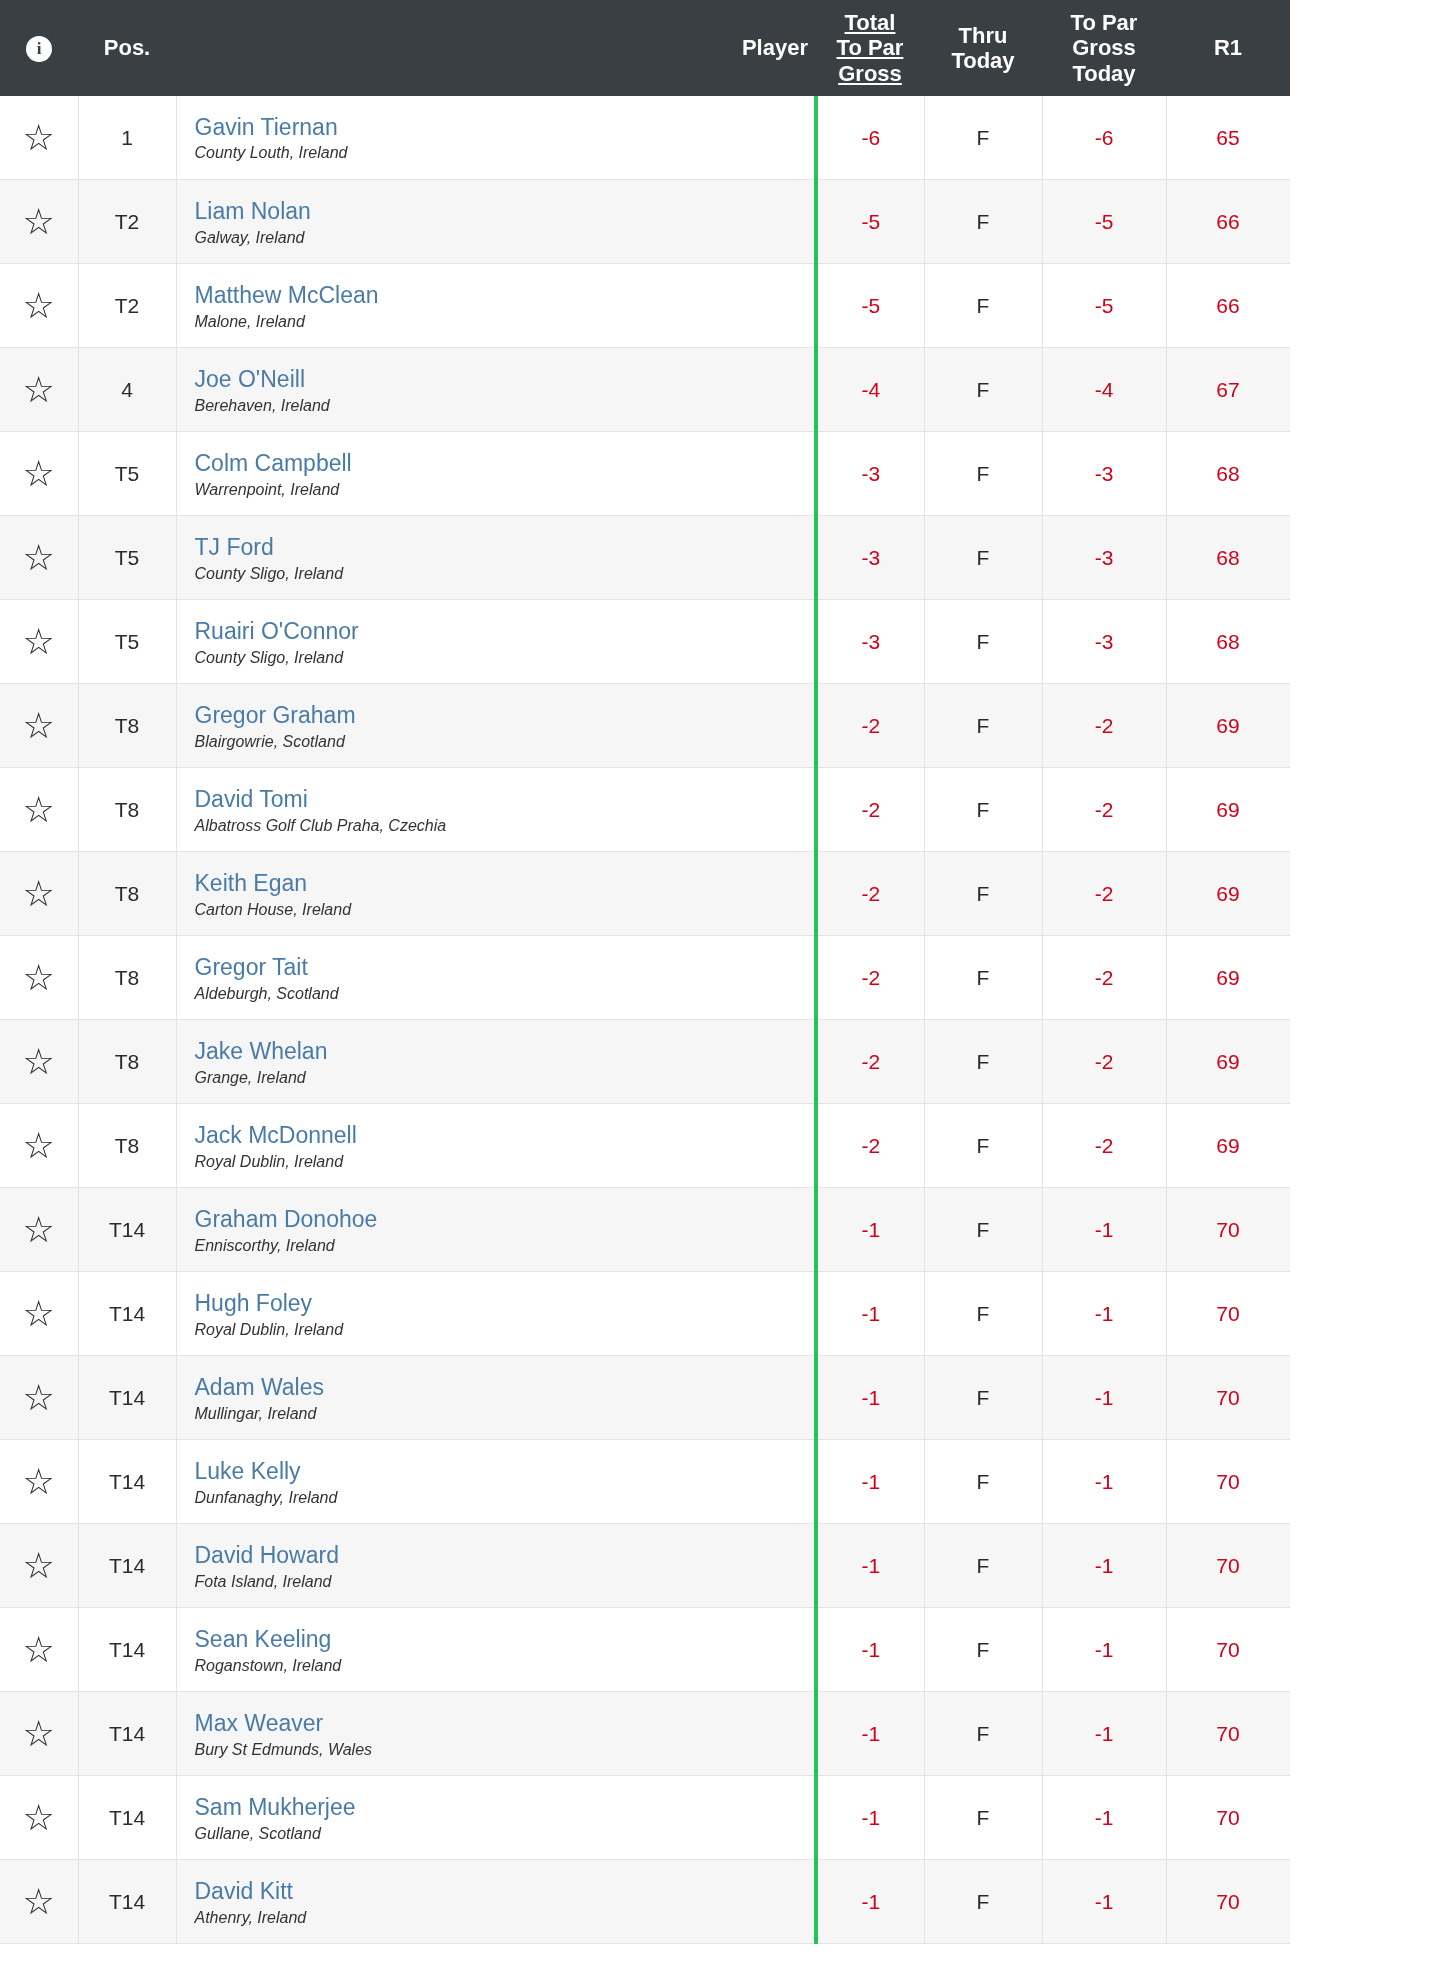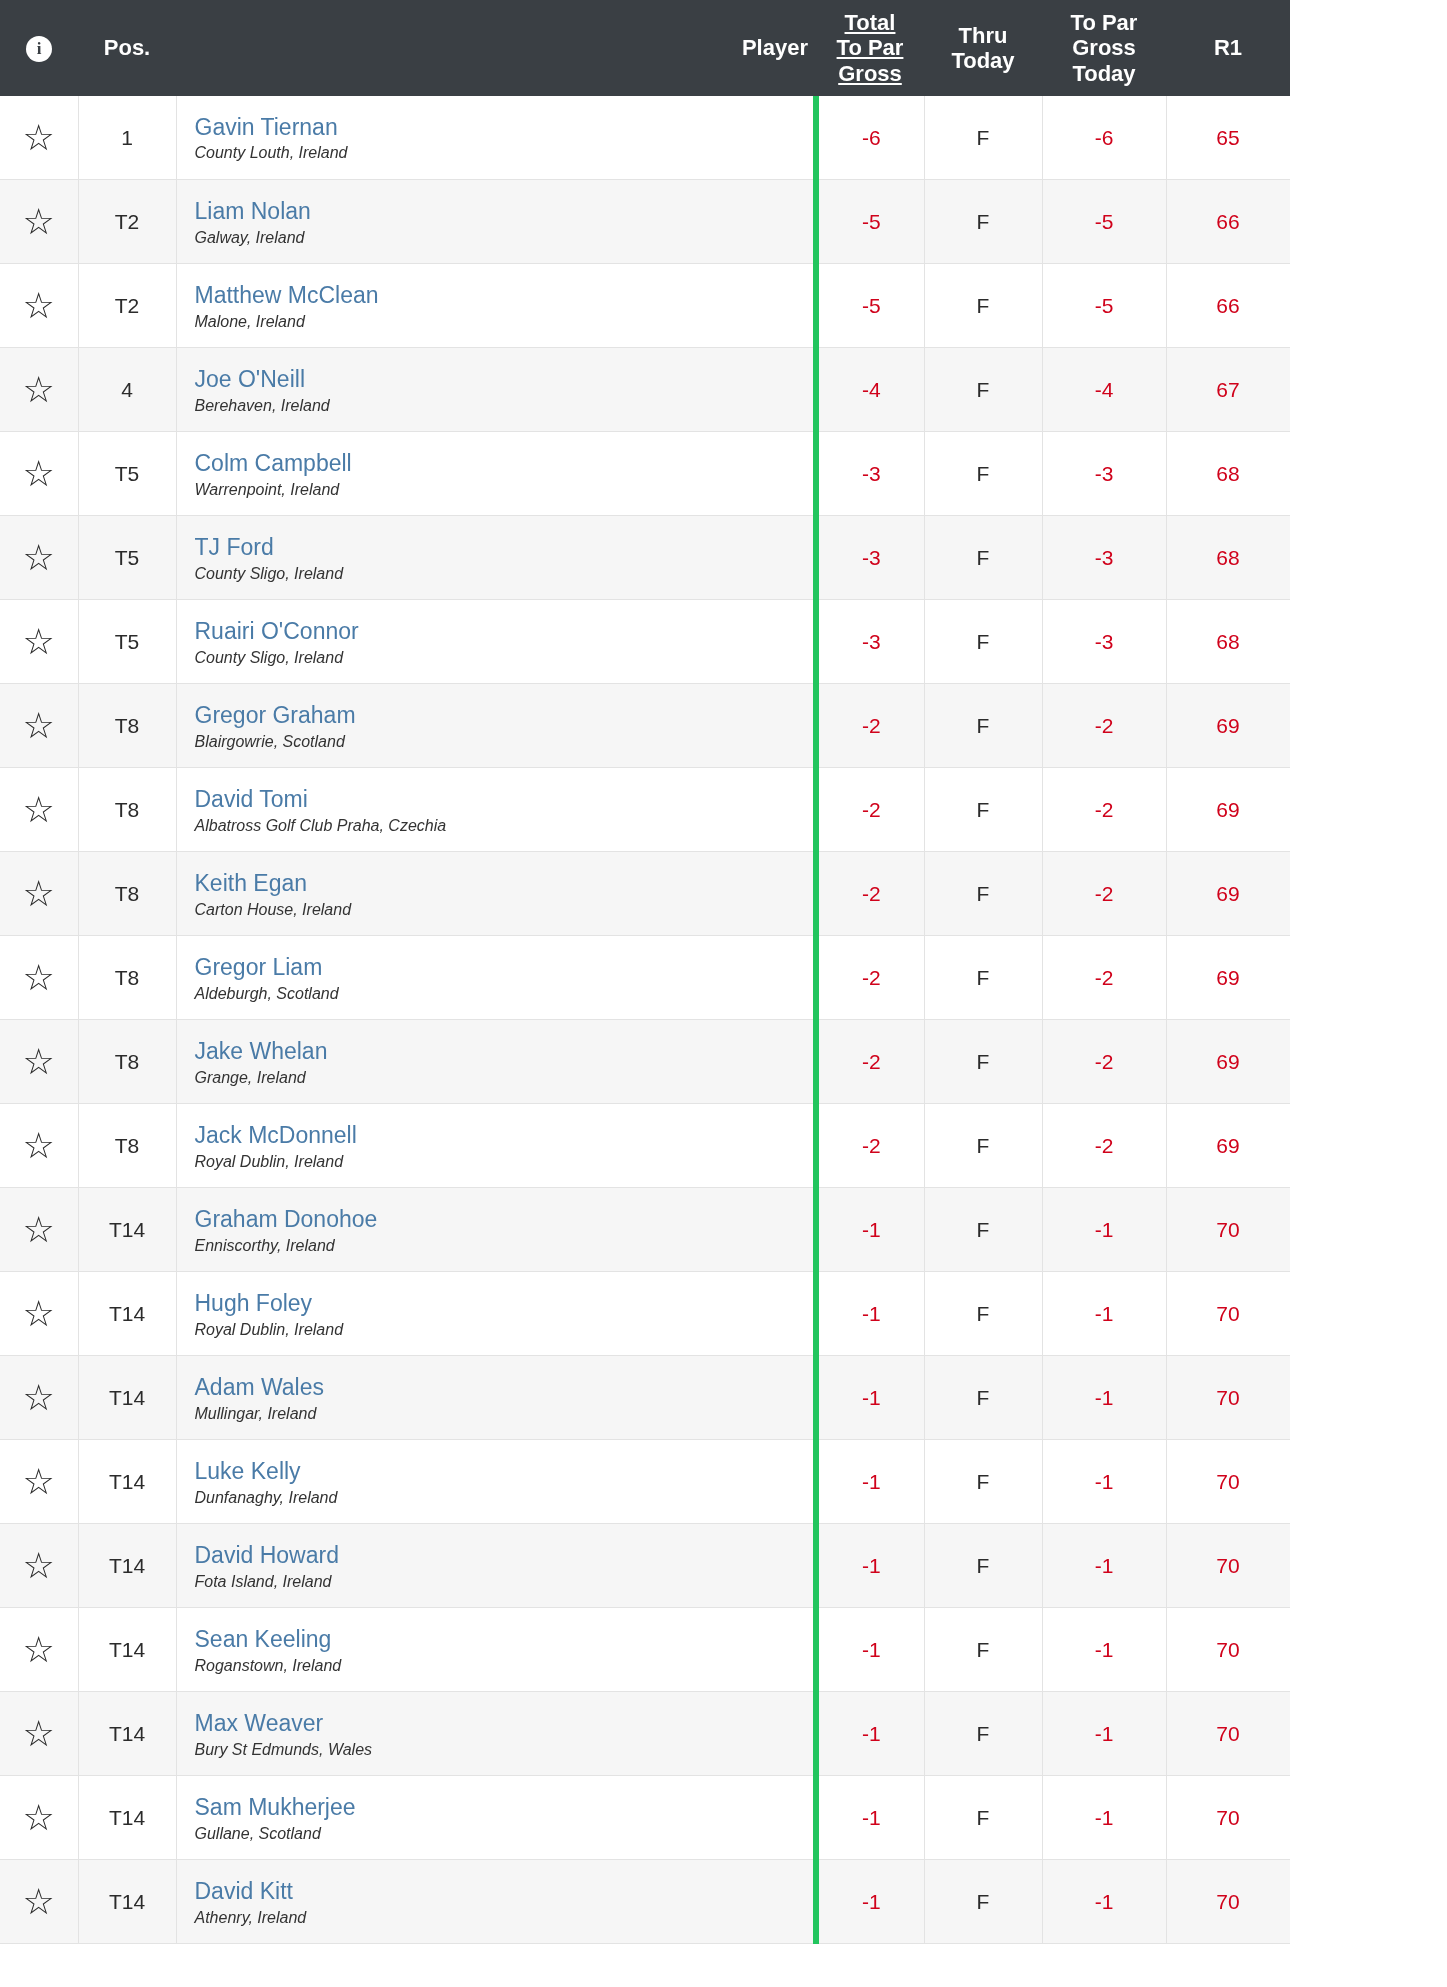--- a/index.html
+++ b/index.html
@@ -59,21 +59,21 @@
     border-right: 1px solid #e3e3e3;
   }
   tbody td.cell-pos {
     text-align: center;
     font-size: 21px;
     color: #2b2b2b;
   }
   tbody td.cell-player {
     padding-left: 18px;
     text-align: left;
-    border-right: 6px solid #22c55e;
+    border-right: 4px solid #22c55e;
   }
   tbody td.cell-num {
     text-align: center;
     font-size: 21px;
   }
   .score-red { color: #d0021b; }
   .score-dark { color: #2b2b2b; }
 
   .player-name {
     display: block;
@@ -267,21 +267,21 @@
           </td>
           <td class="cell-num score-red">-2</td>
           <td class="cell-num score-dark">F</td>
           <td class="cell-num score-red">-2</td>
           <td class="cell-num score-red">69</td>
         </tr>
         <tr class="odd">
           <td class="cell-star"><span class="star">☆</span></td>
           <td class="cell-pos">T8</td>
           <td class="cell-player">
-            <span class="player-name">Gregor Liam</span>
+            <span class="player-name">Gregor Tait</span>
             <span class="player-club">Aldeburgh, Scotland</span>
           </td>
           <td class="cell-num score-red">-2</td>
           <td class="cell-num score-dark">F</td>
           <td class="cell-num score-red">-2</td>
           <td class="cell-num score-red">69</td>
         </tr>
         <tr class="even">
           <td class="cell-star"><span class="star">☆</span></td>
           <td class="cell-pos">T8</td>

